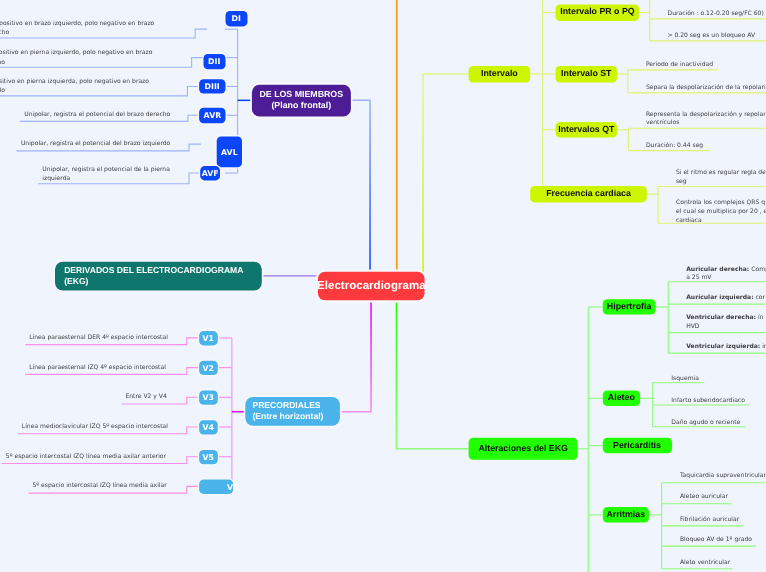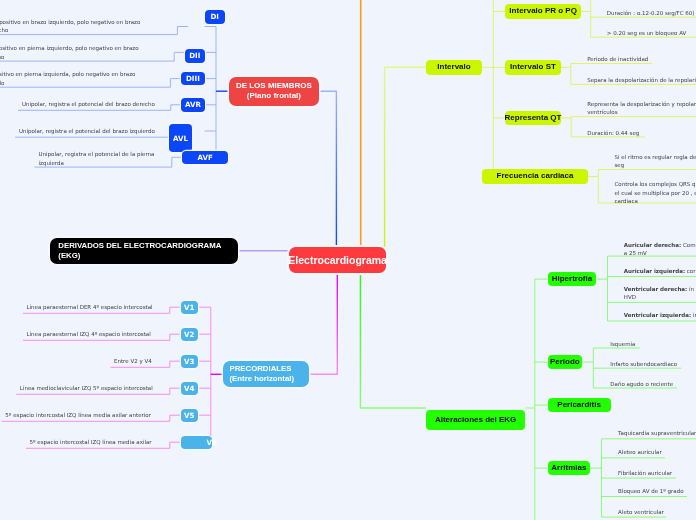--- a/index.html
+++ b/index.html
@@ -12,24 +12,24 @@
   .leaf{position:absolute;box-sizing:border-box;color:#3f4044;line-height:1.55;
         white-space:pre;font-size:5.5px;font-family:"DejaVu Sans",sans-serif;}
   
   .pill{border-radius:4px;color:#fff;justify-content:center;font-size:7.1px;
         box-shadow:0 0 0 1.2px #f7f9fe;
         font-family:"DejaVu Sans",sans-serif;}
   .pill.blue{background:#0c46fa;}
   .pill.cyan{background:#4ab4ea;}
   
   .bignode{border-radius:7px;padding:0 8px;box-shadow:0 0 0 1.5px #f7f9fe;}
-  .bignode.blue{background:#ef4444;color:#fff;font-size:8px;justify-content:center;
+  .bignode.blue{background:#4c1d95;color:#fff;font-size:8px;justify-content:center;
                 text-align:center;padding:0 4px;}
   .bignode.cyan{background:#4ab4ea;color:#fff;font-size:7.8px;padding:0 7px;}
-  .bignode.yellow{background:#000000;color:#fff;font-size:7.8px;padding:0 8px;}
+  .bignode.yellow{background:#0f766e;color:#fff;font-size:7.8px;padding:0 8px;}
   .rootnode{background:#ff3a3e;color:#fff;border-radius:6.5px;font-size:10.5px;
             box-shadow:0 0 0 2px #f7f9fe;
             justify-content:center;white-space:nowrap;}
   .limenode{background:#ccf500;color:#111;border-radius:4px;font-size:8px;
             justify-content:center;padding:0 4px;white-space:nowrap;}
   .greennode{background:#22ff00;color:#111;border-radius:4px;font-size:8px;
              justify-content:center;padding:0 4px;white-space:nowrap;}
 </style>
 </head>
 <body>
@@ -140,22 +140,22 @@
   </svg>
   <div id="nodes">
 
     <div class="node bignode blue" style="left:228.8px;top:76.8px;width:90.2px;height:28.8px;">DE LOS MIEMBROS
 (Plano frontal)</div>
 
     <div class="node pill blue" style="left:187.7px;top:10px;width:20px;height:13.6px;margin-left:17px;">DI</div>
     <div class="node pill blue" style="left:184.5px;top:49px;width:20.6px;height:13.6px;">DII</div>
     <div class="node pill blue" style="left:180.7px;top:71.8px;width:24.4px;height:13.6px;">DIII</div>
     <div class="node pill blue" style="left:181.1px;top:98.0px;width:24.0px;height:13.6px;">AVR</div>
-    <div class="node pill blue" style="left:169px;top:124.2px;width:23.0px;height:28px;">AVL</div>
-    <div class="node pill blue" style="left:182.1px;top:150.5px;width:46px;height:13.6px;">AVF</div>
+    <div class="node pill blue" style="left:197px;top:124.2px;width:23.0px;height:28px;">AVL</div>
+    <div class="node pill blue" style="left:182.1px;top:150.5px;width:18px;height:13.6px;">AVF</div>
 
     <div class="leaf" style="left:-14.0px;top:17.6px;text-align:left;">Polo positivo en brazo izquierdo, polo negativo en brazo
 derecho</div>
     <div class="leaf" style="left:-17.8px;top:44.1px;text-align:left;">Polo positivo en pierna izquierdo, polo negativo en brazo
 derecho</div>
     <div class="leaf" style="left:-20.9px;top:70.2px;text-align:left;">Polo positivo en pierna izquierda, polo negativo en brazo
 izquierdo</div>
     <div class="leaf" style="left:22.0px;top:99.8px;text-align:left;">Unipolar, registra el potencial del brazo derecho</div>
     <div class="leaf" style="left:19.0px;top:126.6px;text-align:left;">Unipolar, registra el potencial del brazo izquierdo</div>
     <div class="leaf" style="left:38.5px;top:150.4px;text-align:left;">Unipolar, registra el potencial de la pierna
@@ -180,27 +180,27 @@
     <div class="leaf" style="left:19.8px;top:384.0px;text-align:left;">Línea medioclavicular IZQ 5º espacio intercostal</div>
     <div class="leaf" style="left:5.3px;top:411.0px;text-align:left;">5º espacio intercostal IZQ línea media axilar anterior</div>
     <div class="leaf" style="left:29.5px;top:438.0px;text-align:left;">5º espacio intercostal IZQ línea media axilar</div>
 
     <div class="node rootnode" style="left:289.1px;top:247.4px;width:97px;height:26px;">Electrocardiograma</div>
 
     <div class="node limenode" style="left:425.8px;top:60px;width:56.4px;height:14.5px;">Intervalo</div>
 
     <div class="node limenode" style="left:505.4px;top:4.2px;width:75.5px;height:14.5px;">Intervalo PR o PQ</div>
     <div class="node limenode" style="left:505.1px;top:60px;width:55.8px;height:14.5px;">Intervalo ST</div>
-    <div class="node limenode" style="left:505.1px;top:110.7px;width:55.8px;height:14.5px;">Representa QT</div>
+    <div class="node limenode" style="left:505.1px;top:110.7px;width:55.8px;height:14.5px;">Intervalos QT</div>
     <div class="node limenode" style="left:482px;top:169.3px;width:106px;height:14.5px;">Frecuencia cardiaca</div>
 
-    <div class="node greennode" style="left:425.9px;top:398.1px;width:99.4px;height:19.9px;margin-top:12px;">Alteraciones del EKG</div>
+    <div class="node greennode" style="left:425.9px;top:398.1px;width:99.4px;height:19.9px;">Alteraciones del EKG</div>
 
     <div class="node greennode" style="left:547.6px;top:272.2px;width:48.7px;height:13.8px;">Hipertrofia</div>
-    <div class="node greennode" style="left:547.6px;top:355.2px;width:34.5px;height:13.8px;">Periodo</div>
+    <div class="node greennode" style="left:547.6px;top:355.2px;width:34.5px;height:13.8px;">Aleteo</div>
     <div class="node greennode" style="left:547.6px;top:398.2px;width:63px;height:13.8px;">Pericarditis</div>
     <div class="node greennode" style="left:547.6px;top:461.2px;width:42.5px;height:13.8px;">Arritmias</div>
 
     <div class="leaf" style="left:606.8px;top:9.0px;width:160px;">Duración : o.12-0.20 seg/FC 60)</div>
     <div class="leaf" style="left:606.8px;top:29.0px;width:160px;">&gt; 0.20 seg es un bloqueo AV</div>
 
     <div class="leaf" style="left:587.2px;top:55.3px;width:160px;">Periodo de inactividad</div>
     <div class="leaf" style="left:587.2px;top:76.2px;width:160px;">Separa la despolarización de la repolari</div>
 
     <div class="leaf" style="left:587.2px;top:99.9px;width:160px;">Representa la despolarización y repolar

